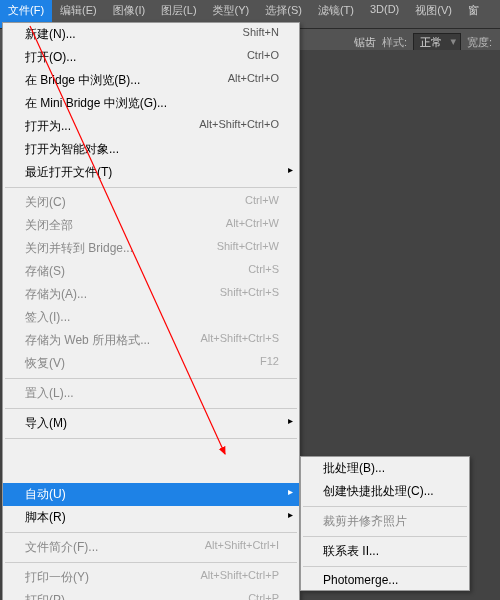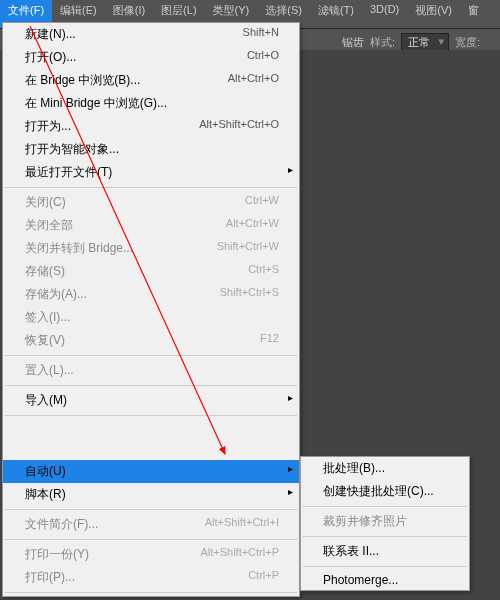--- a/index.html
+++ b/index.html
@@ -1,29 +1,29 @@
 <!DOCTYPE html>
 <html><head>
 <meta charset="utf-8">
 <style>
 * { margin: 0; padding: 0; box-sizing: border-box; font-family: "Microsoft YaHei", sans-serif; }
 body { background: #535353; width: 500px; height: 600px; overflow: hidden; position: relative; }
 .menubar { background: #535353; display: flex; height: 29px; font-size: 11px; color: #ccc; border-bottom: 1px solid #2a2a2a; }
 .menu-item { padding: 3px 8px; color: #ccc; cursor: pointer; }
 .menu-item.open { background: #1e82e6; color: #fff; }
 .toolbar { height: 28px; background: #535353; border-bottom: 1px solid #2a2a2a; display: flex; align-items: center; padding: 0 8px; gap: 10px; color: #ccc; font-size: 11px; position: relative; }
-.toolbar-right { position: absolute; right: 20px; display: flex; align-items: center; gap: 6px; }
+.toolbar-right { position: absolute; right: 8px; display: flex; align-items: center; gap: 6px; }
 .tb-label { color: #bbb; }
 .tb-select { background: #3a3a3a; border: 1px solid #222; color: #ddd; font-size: 11px; padding: 1px 18px 1px 6px; position: relative; }
 .tb-select::after { content: "▾"; position: absolute; right: 4px; color: #888; }
 .canvas { position: absolute; top: 50px; left: 0; right: 0; bottom: 0; background: #434343; }
 .dropdown { position: absolute; top: 22px; left: 2px; width: 298px; background: #f0f0f0; border: 1px solid #999; box-shadow: 2px 2px 4px rgba(0,0,0,.3); font-size: 12px; color: #000; z-index: 10; }
 .dd-row { display: flex; justify-content: space-between; padding: 3px 20px 3px 22px; position: relative; }
 .dd-row.disabled { color: #888; }
-.dd-row.hover { background: #1e82e6; color: #000000; margin-top: 44px; }
+.dd-row.hover { background: #1e82e6; color: #ffffff; margin-top: 44px; }
 .dd-row.submenu::after { content: "▸"; position: absolute; right: 6px; font-size: 10px; }
 .dd-sep { height: 1px; background: #ccc; margin: 3px 2px; }
 .shortcut { color: #555; font-size: 11px; }
 .dd-row.disabled .shortcut { color: #aaa; }
 .submenu-panel { position: absolute; top: 456px; left: 300px; width: 170px; background: #f0f0f0; border: 1px solid #999; box-shadow: 2px 2px 4px rgba(0,0,0,.3); font-size: 12px; z-index: 11; }
 .arrow-svg { position: absolute; top: 22px; left: 0; z-index: 20; pointer-events: none; }
 </style>
 </head>
 <body>
 
@@ -95,20 +95,24 @@
       <span class="shortcut">Ctrl+S</span>
     </div>
     <div class="dd-row disabled">
       <span>存储为(A)...</span>
       <span class="shortcut">Shift+Ctrl+S</span>
     </div>
     <div class="dd-row disabled">
       <span>签入(I)...</span>
     </div>
     <div class="dd-row disabled">
+      <span>存储为 Web 所用格式...</span>
+      <span class="shortcut">Alt+Shift+Ctrl+S</span>
+    </div>
+    <div class="dd-row disabled">
       <span>恢复(V)</span>
       <span class="shortcut">F12</span>
     </div>
     <div class="dd-sep"></div>
     <div class="dd-row disabled">
       <span>置入(L)...</span>
     </div>
     <div class="dd-sep"></div>
     <div class="dd-row submenu">
       <span>导入(M)</span>

